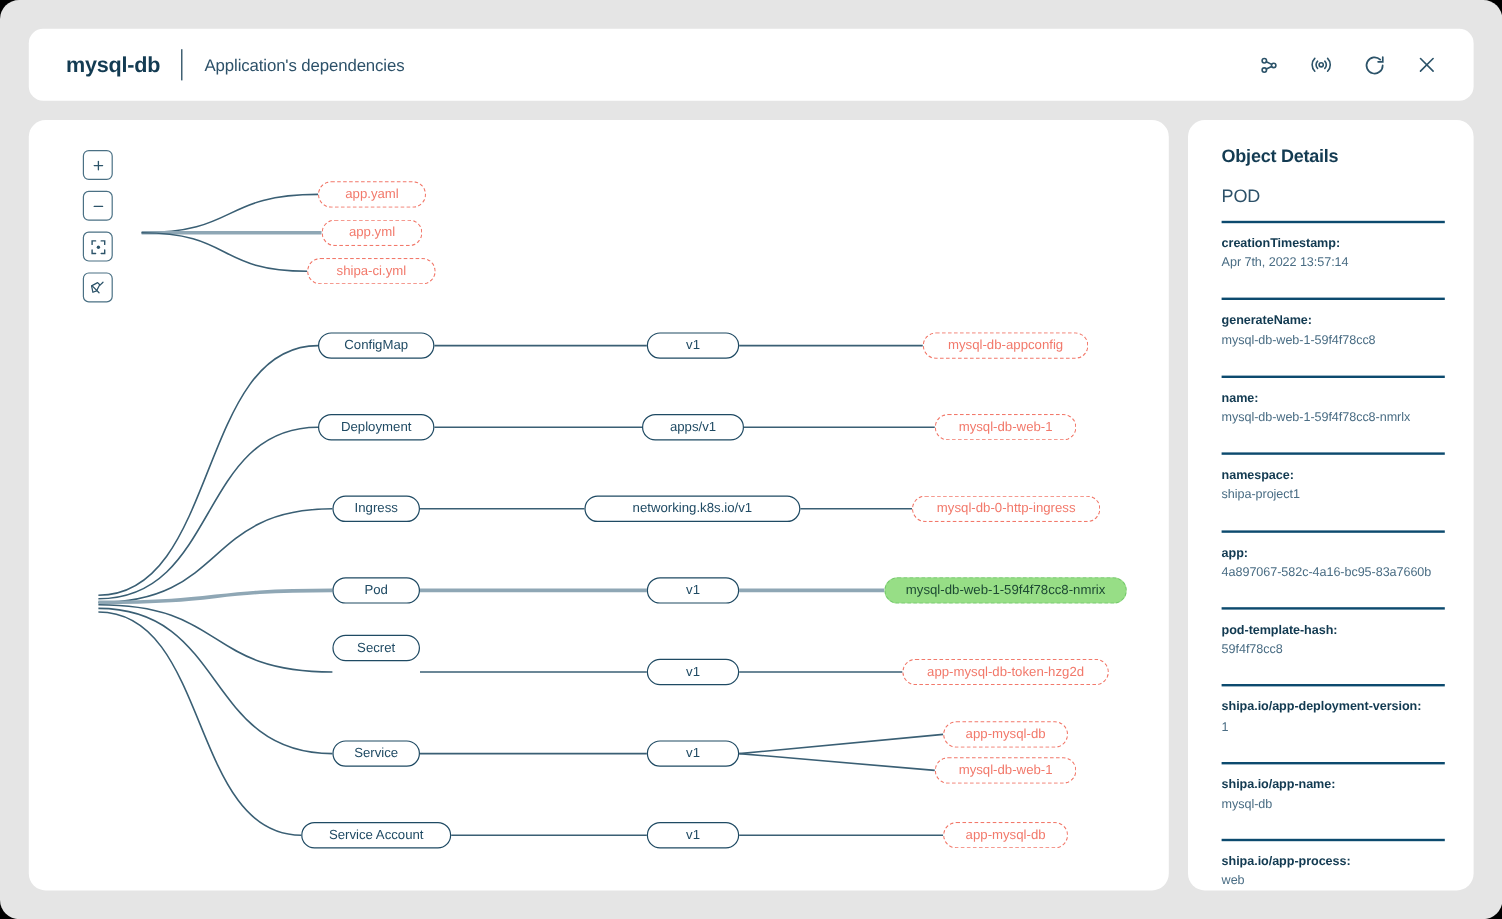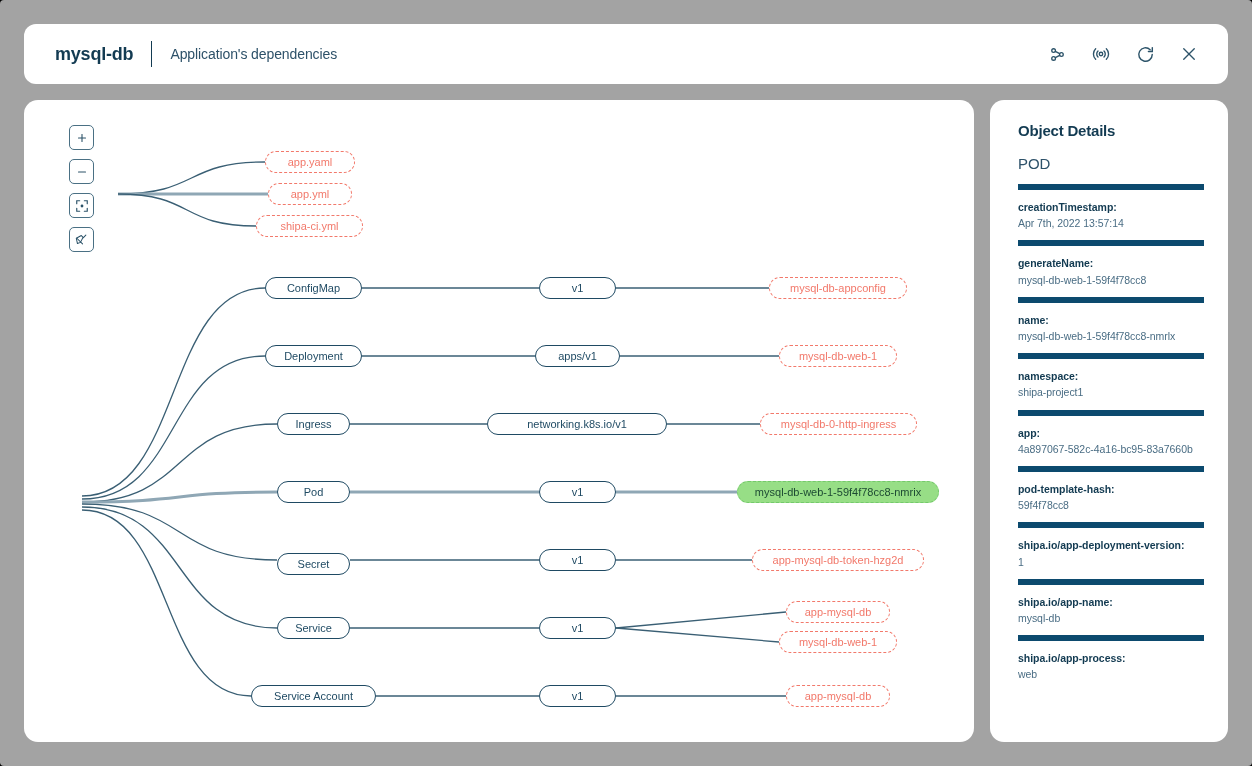--- a/index.html
+++ b/index.html
@@ -4,22 +4,22 @@
 <style>
   * { box-sizing: border-box; margin: 0; padding: 0; }
   html, body {
     width: 1252px; height: 766px;
     background: #000;
     font-family: "Liberation Sans", sans-serif;
     overflow: hidden;
   }
   #page {
     position: absolute; inset: 0;
-    background: #a3a3a3;
-    border-radius: 4px;
+    background: #e5e5e5;
+    border-radius: 16px;
   }
 
   
   #header {
     position: absolute; left: 24px; top: 24px;
     width: 1204px; height: 60px;
     background: #ffffff;
     border-radius: 12px;
     display: flex; align-items: center;
   }
@@ -104,22 +104,23 @@
   #details-inner { padding: 0 24px; }
   #details-title {
     font-size: 15px; font-weight: bold; color: #133b52;
     letter-spacing: -0.2px;
   }
   #details-kind {
     font-size: 15px; color: #2d5169; margin-top: 16px; margin-bottom: 12px;
     letter-spacing: -0.1px;
   }
   .detail-row {
-    border-top: 6px solid #0c4a6e;
+    border-top: 2px solid #0c4a6e;
     padding: 10px 0 9px 0;
+    margin-top: 12px;
   }
   .detail-key {
     font-size: 10.5px; font-weight: bold; color: #123a51;
     letter-spacing: -0.05px; line-height: 1.35;
   }
   .detail-val {
     font-size: 10.5px; color: #4a6d84;
     letter-spacing: -0.05px; line-height: 1.45;
     margin-top: 2px; word-break: break-all;
     min-height: 3px;
@@ -231,21 +232,21 @@
     </div>
 
     <div id="nodes-layer">
         <div class="node res" style="left: 241px; top: 51px; width: 90px;">app.yaml</div>
         <div class="node res" style="left: 244px; top: 83px; width: 84px;">app.yml</div>
         <div class="node res" style="left: 232px; top: 115px; width: 107px;">shipa-ci.yml</div>
         <div class="node kind" style="left: 241px; top: 177px; width: 97px;">ConfigMap</div>
         <div class="node kind" style="left: 241px; top: 245px; width: 97px;">Deployment</div>
         <div class="node kind" style="left: 253px; top: 313px; width: 73px;">Ingress</div>
         <div class="node kind" style="left: 253px; top: 381px; width: 73px;">Pod</div>
-        <div class="node kind" style="left: 253px; top: 453px; width: 73px;">Secret</div>
+        <div class="node kind" style="left: 253px; top: 429px; width: 73px;">Secret</div>
         <div class="node kind" style="left: 253px; top: 517px; width: 73px;">Service</div>
         <div class="node kind" style="left: 227px; top: 585px; width: 125px;">Service Account</div>
         <div class="node version" style="left: 515px; top: 177px; width: 77px;">v1</div>
         <div class="node version" style="left: 511px; top: 245px; width: 85px;">apps/v1</div>
         <div class="node version" style="left: 463px; top: 313px; width: 180px;">networking.k8s.io/v1</div>
         <div class="node version" style="left: 515px; top: 381px; width: 77px;">v1</div>
         <div class="node version" style="left: 515px; top: 449px; width: 77px;">v1</div>
         <div class="node version" style="left: 515px; top: 517px; width: 77px;">v1</div>
         <div class="node version" style="left: 515px; top: 585px; width: 77px;">v1</div>
         <div class="node res" style="left: 745px; top: 177px; width: 138px;">mysql-db-appconfig</div>

